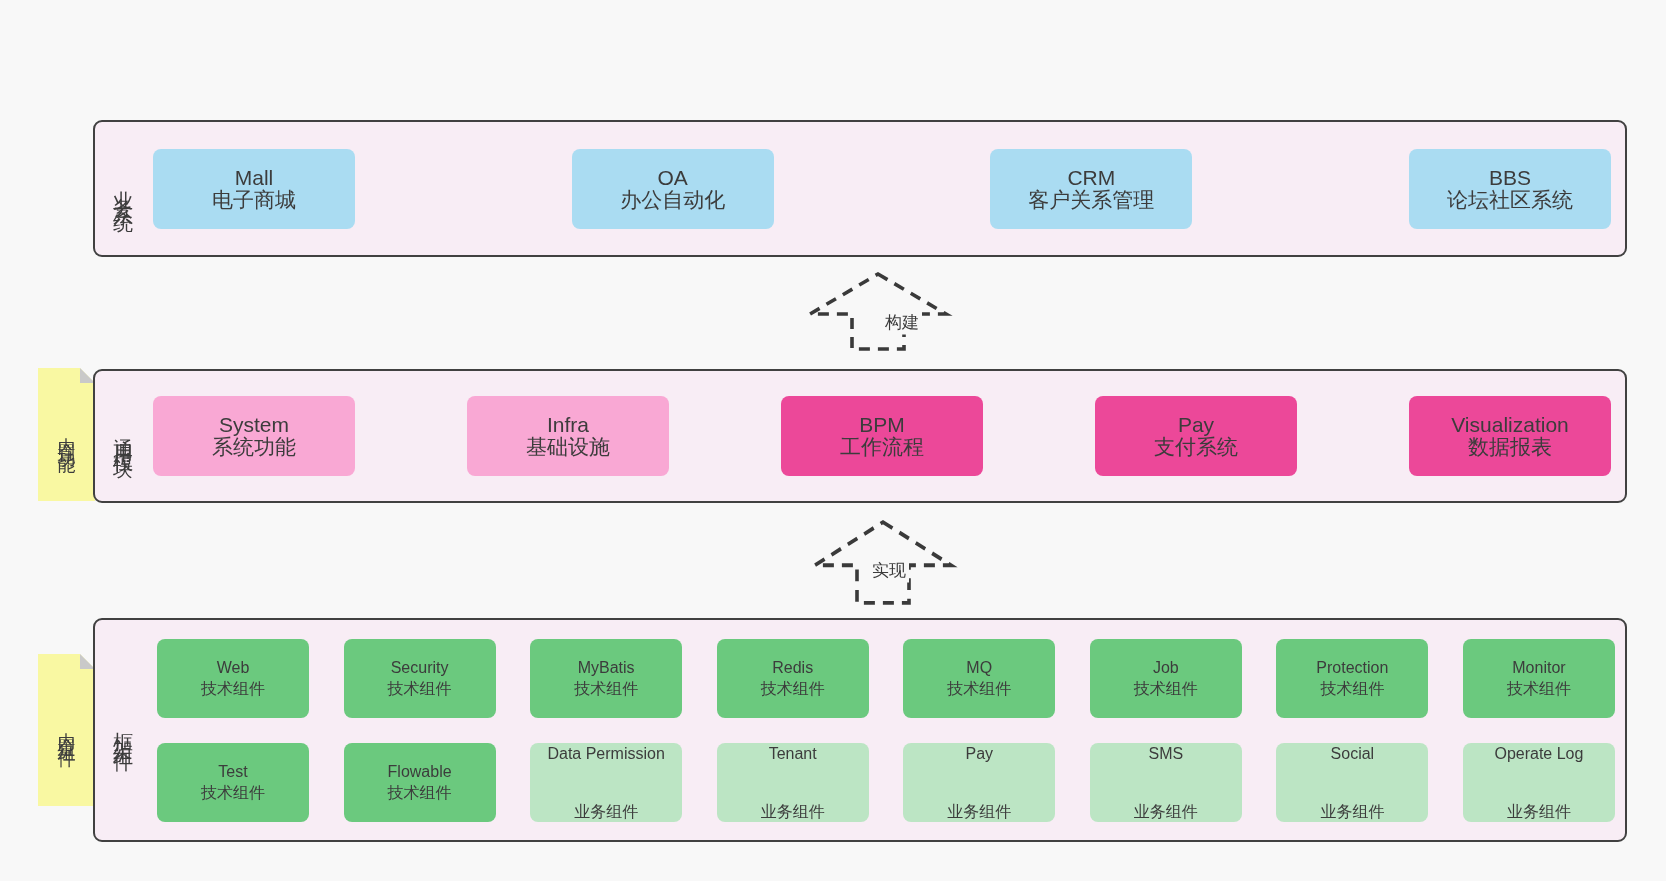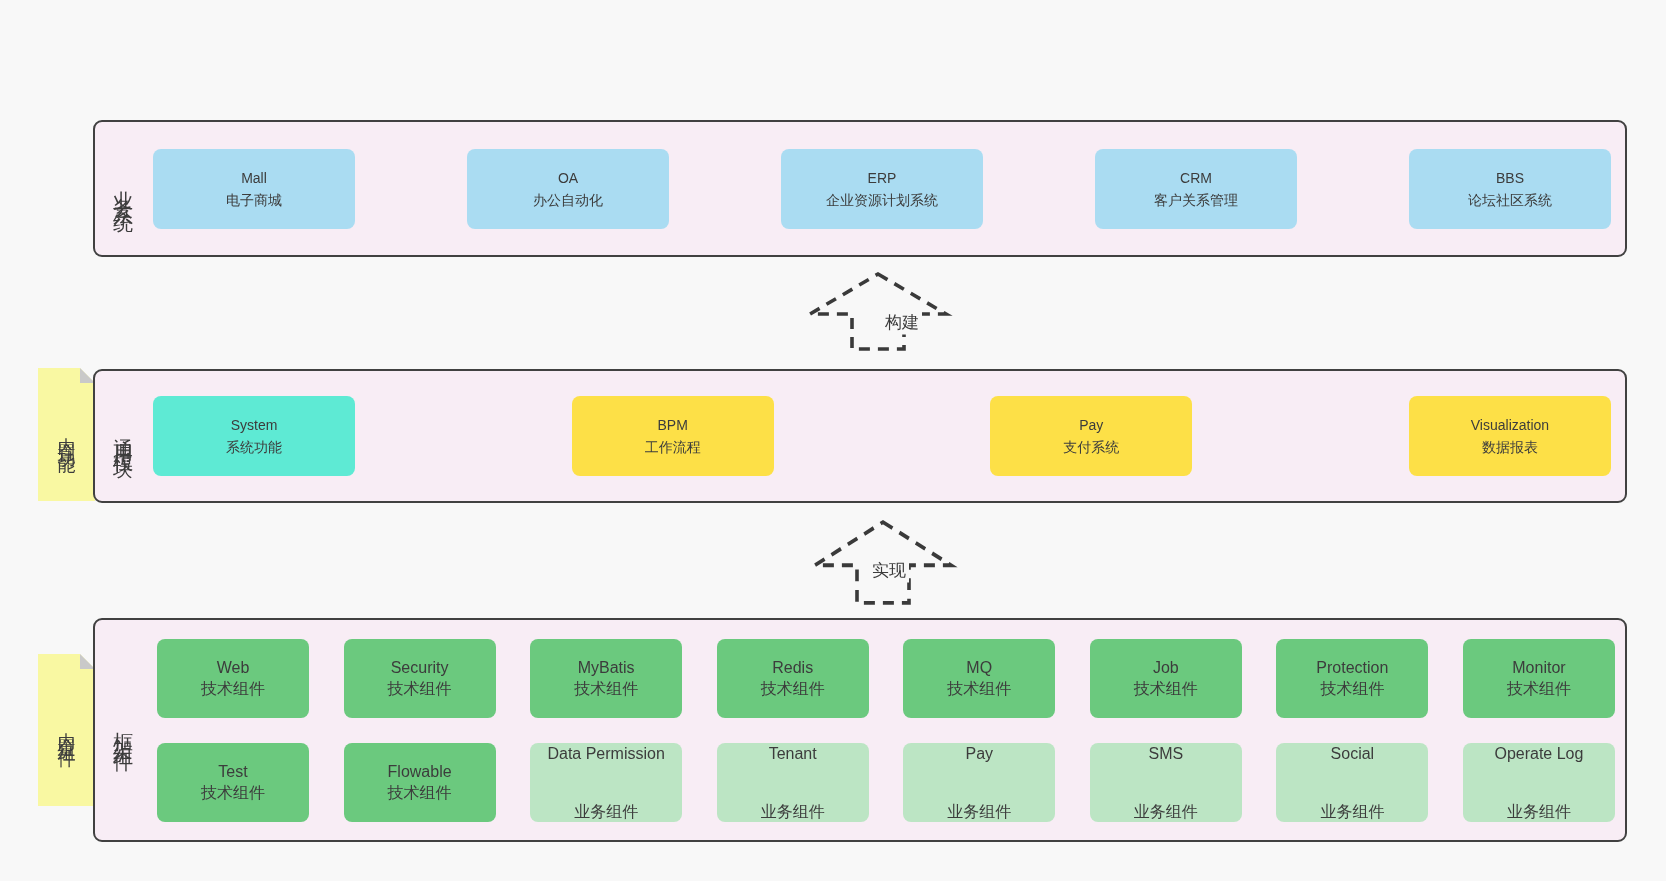--- a/index.html
+++ b/index.html
@@ -20,27 +20,27 @@
   .vlabel span{
     writing-mode:vertical-rl;text-orientation:upright;
     font-size:20px;letter-spacing:7px;color:#3c3c3c;
   }
   .boxes{flex:1;display:flex;align-items:center;justify-content:space-between;padding:0 14px 0 0;}
   .band-components .boxes{flex-direction:column;justify-content:center;gap:25px;}
   .brow{display:flex;width:100%;justify-content:space-between;margin-left:8px;}
   
   .box{
     border-radius:8px;display:flex;flex-direction:column;align-items:center;justify-content:center;
-    text-align:center;font-size:14px;line-height:22px;color:#3c3c3c;box-sizing:border-box;
+    text-align:center;font-size:21px;line-height:22px;color:#3c3c3c;box-sizing:border-box;
   }
   .w6{width:202px;height:80px;padding:0 10px;}
   .w8{width:152px;height:79px;padding:0 6px;font-size:16px;line-height:21px;}
   .blue{background:#aadcf2;}
-  .red{background:#5eead4;justify-content:center;}
-  .pink{background:#fde047;}
+  .red{background:#f9a8d4;justify-content:center;}
+  .pink{background:#ec4899;}
   .green{background:#6bc97e;}
   .lgreen{background:#bce5c4;justify-content:space-between;}
   
   .note{
     position:absolute;left:38px;width:57px;background:#f9f8a2;
     clip-path:polygon(0 0,calc(100% - 15px) 0,100% 15px,100% 100%,0 100%);
     display:flex;align-items:center;justify-content:center;
   }
   .note::after{content:"";position:absolute;top:0;right:0;width:15px;height:15px;background:#c9c9c9;}
   .note span{writing-mode:vertical-rl;text-orientation:upright;font-size:18px;letter-spacing:6px;color:#3c3c3c;}
@@ -77,24 +77,20 @@
     <div class="boxes">
       <div class="box w6 blue">
         <div>Mall</div>
         <div>电子商城</div>
       </div>
       <div class="box w6 blue">
         <div>OA</div>
         <div>办公自动化</div>
       </div>
       <div class="box w6 blue">
-        <div>ERP</div>
-        <div>企业资源计划系统</div>
-      </div>
-      <div class="box w6 blue">
         <div>CRM</div>
         <div>客户关系管理</div>
       </div>
       <div class="box w6 blue">
         <div>BBS</div>
         <div>论坛社区系统</div>
       </div>
     </div>
   </section>
 
@@ -107,20 +103,24 @@
 
   <section class="band band-modules">
     <div class="vlabel">
       <span>通用模块</span>
     </div>
     <div class="boxes">
       <div class="box w6 red">
         <div>System</div>
         <div>系统功能</div>
       </div>
+      <div class="box w6 red">
+        <div>Infra</div>
+        <div>基础设施</div>
+      </div>
       <div class="box w6 pink">
         <div>BPM</div>
         <div>工作流程</div>
       </div>
       <div class="box w6 pink">
         <div>Pay</div>
         <div>支付系统</div>
       </div>
       <div class="box w6 pink">
         <div>Visualization</div>

